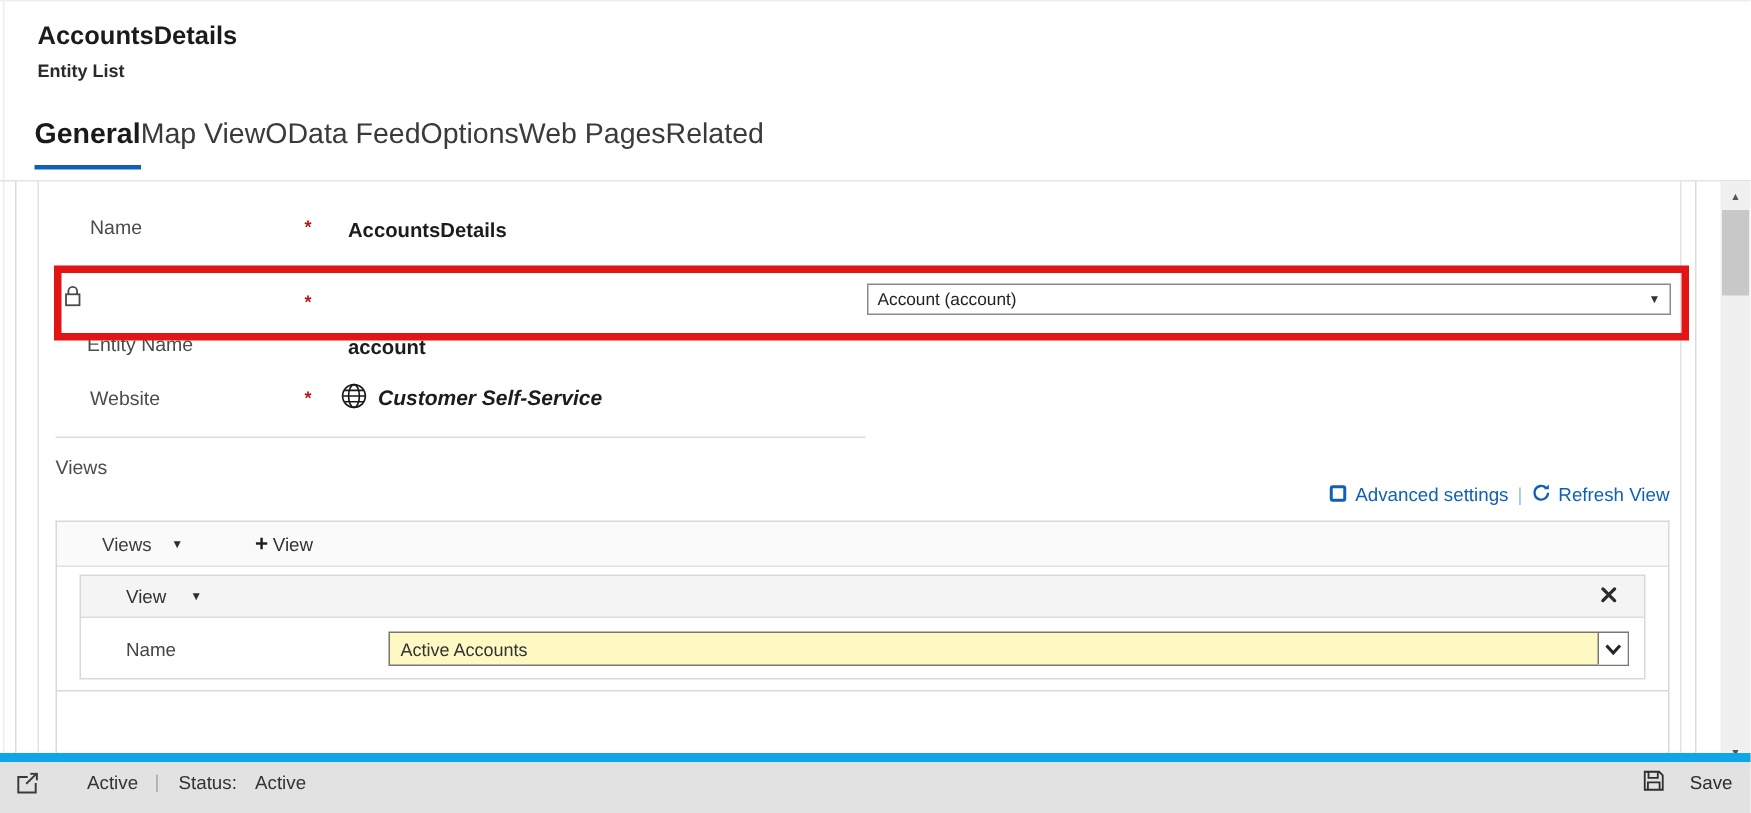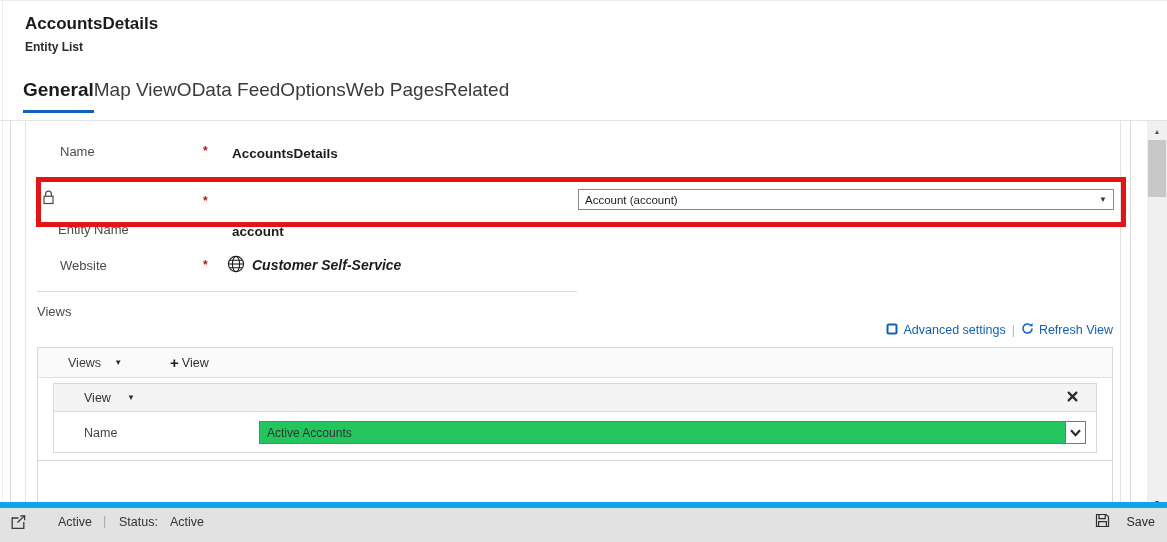--- a/index.html
+++ b/index.html
@@ -83,21 +83,21 @@
   .view-item-header {
     height:28px; background:#f4f4f4; border-bottom:1px solid #ddd;
     display:flex; align-items:center; font-size:12.5px; color:#333;
   }
   .view-dd { margin-left:30px; display:flex; align-items:center; gap:16px; cursor:pointer; }
   .view-close { margin-left:auto; margin-right:18px; cursor:pointer; display:flex; align-items:center; }
   .view-item-body { position:relative; height:41px; display:flex; align-items:center; }
   .view-name-label { position:absolute; left:30px; font-size:12.5px; color:#444; }
   .name-combo {
     position:absolute; left:205px; right:10px; top:9px; height:23px;
-    border:1px solid #777; background:#22c55e; display:flex; align-items:center;
+    border:1px solid #777; background:#fef9c3; display:flex; align-items:center;
     font-size:12px; color:#333; padding-left:7px; cursor:pointer;
   }
   .combo-btn {
     position:absolute; right:0; top:0; width:20px; height:21px;
     border-left:1px solid #777; background:#fff;
     display:flex; align-items:center; justify-content:center; cursor:pointer;
   }
 
   
   .scrollbar { position:absolute; left:1147px; top:121px; width:20px; height:392px; background:#f0f0f0; }

